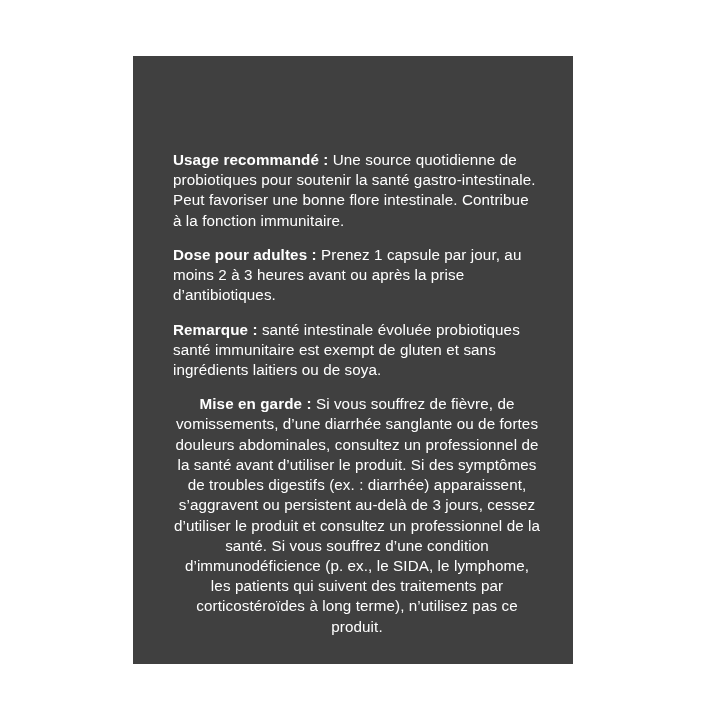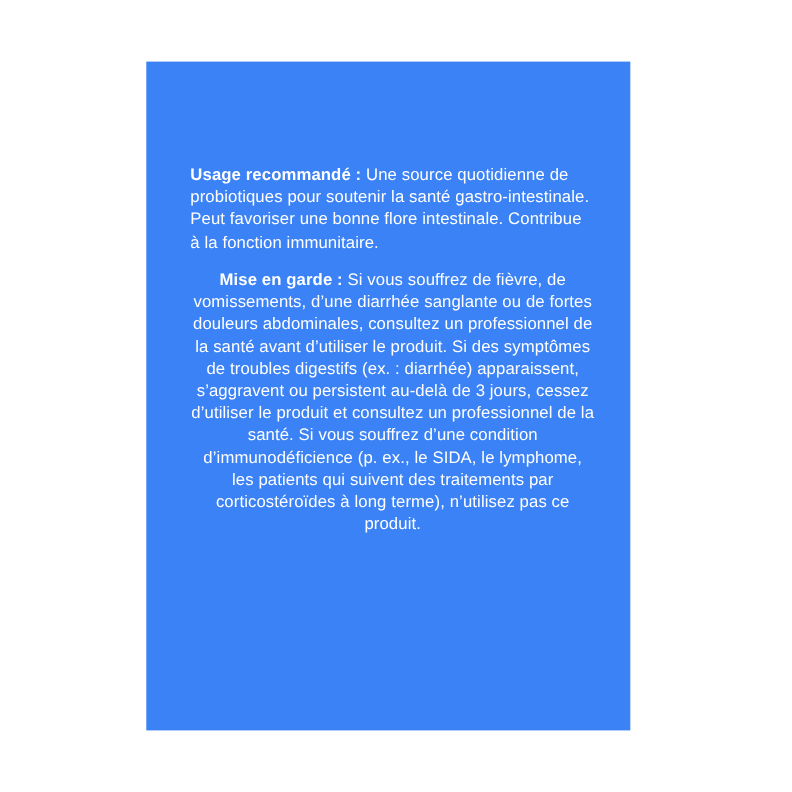--- a/index.html
+++ b/index.html
@@ -12,21 +12,21 @@
     background: #ffffff;
     font-family: "Liberation Sans", sans-serif;
     overflow: hidden;
   }
   #panel {
     position: absolute;
     left: 133px;
     top: 56px;
     width: 440px;
     height: 608px;
-    background: #3b82f6;
+    background: #404040;
   }
   #content {
     position: absolute;
     left: 40px;
     top: 94px;
     right: 32px;
   }
   .block {
     margin-bottom: 14px;
   }
@@ -48,20 +48,26 @@
 </head>
 <body>
 
 <div id="panel">
   <div id="content">
 
     <div class="block">
       <p class="para"><span class="lead">Usage recommandé :</span><span> Une source quotidienne de probiotiques pour soutenir la santé gastro-intestinale. Peut favoriser une bonne flore intestinale. Contribue à la fonction immunitaire.</span></p>
     </div>
 
+    <div class="block">
+      <p class="para"><span class="lead">Dose pour adultes :</span><span> Prenez 1 capsule par jour, au moins 2 à 3 heures avant ou après la prise d’antibiotiques.</span></p>
+    </div>
 
+    <div class="block">
+      <p class="para"><span class="lead">Remarque :</span><span> santé intestinale évoluée probiotiques santé immunitaire est exempt de gluten et sans ingrédients laitiers ou de soya.</span></p>
+    </div>
 
     <div class="block">
       <p class="para"><span class="lead">Mise en garde :</span><span> Si vous souffrez de fièvre, de vomissements, d’une diarrhée sanglante ou de fortes douleurs abdominales, consultez un professionnel de la santé avant d’utiliser le produit. Si des symptômes de troubles digestifs (ex. : diarrhée) apparaissent, s’aggravent ou persistent au-delà de 3 jours, cessez d’utiliser le produit et consultez un professionnel de la santé. Si vous souffrez d’une condition d’immunodéficience (p. ex., le SIDA, le lymphome, les patients qui suivent des traitements par corticostéroïdes à long terme), n’utilisez pas ce produit.</span></p>
     </div>
 
   </div>
 </div>
 
 </body></html>

